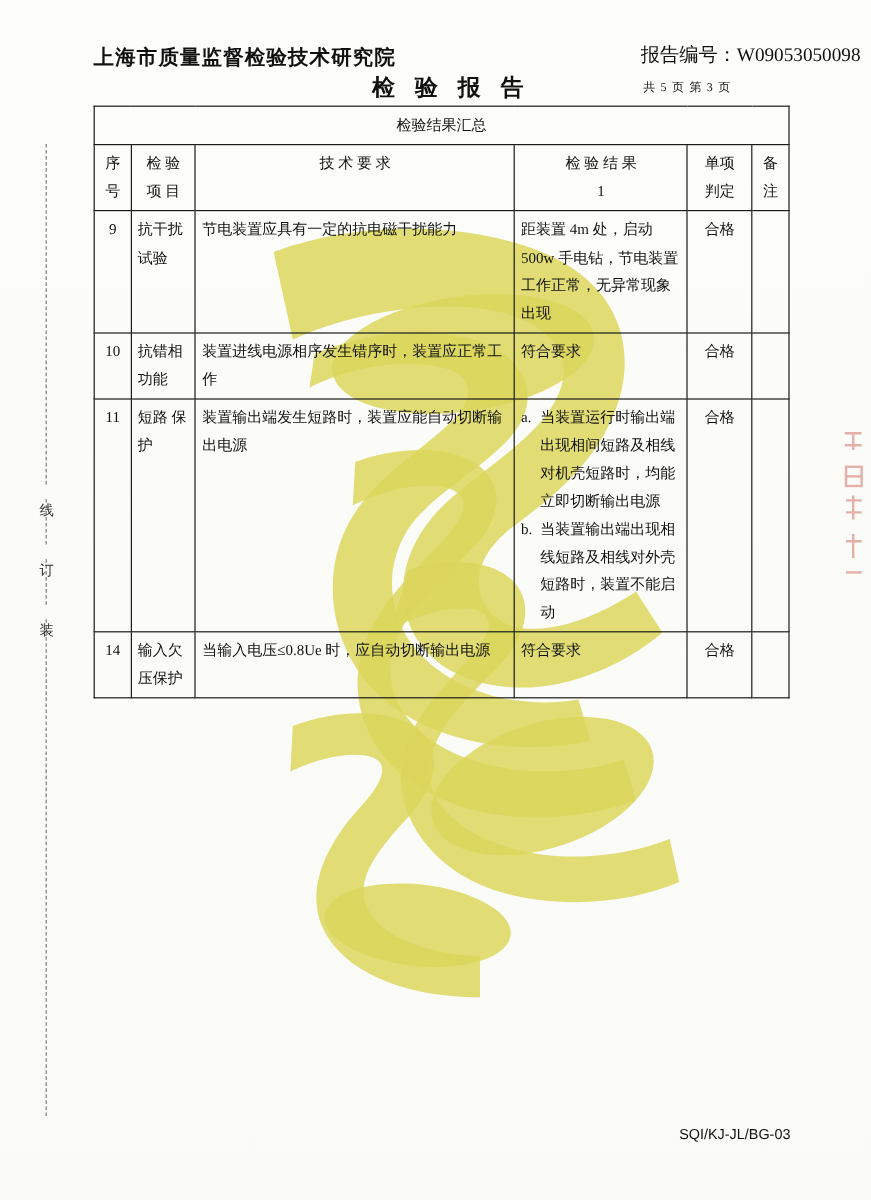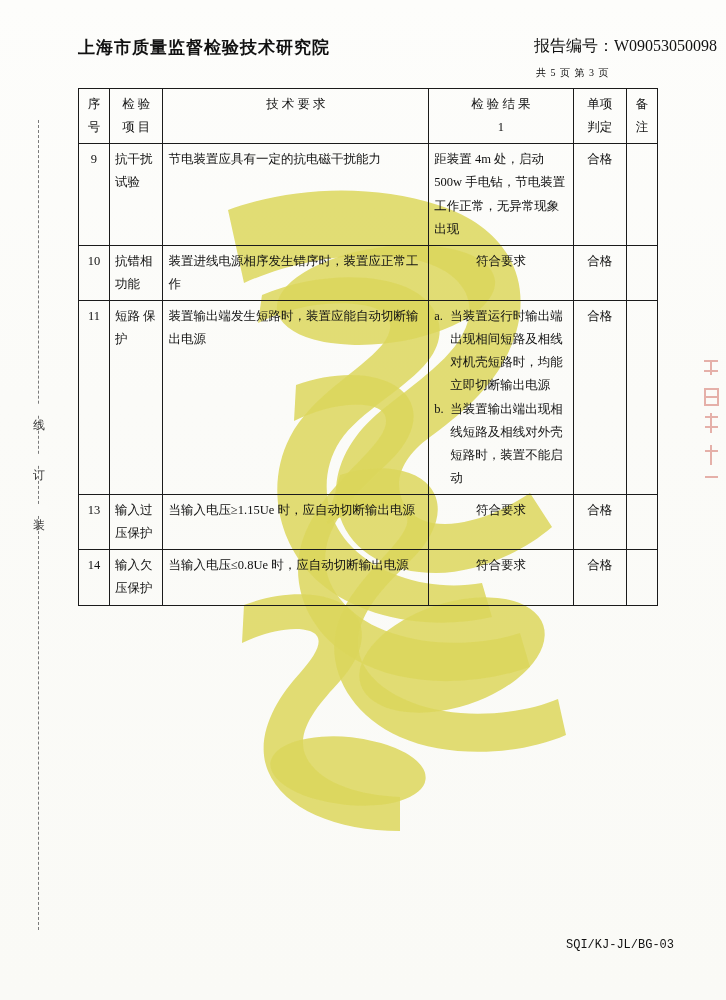--- a/index.html
+++ b/index.html
@@ -120,41 +120,41 @@
   }
   .hdr-row .two-line span { display: block; }
 
   .c-no     { width: 30px;  text-align: center; }
   .c-item   { width: 52px;  }
   .c-req    { width: 258px; }
   .c-result { width: 140px; }
   .c-judge  { width: 52px;  text-align: center; }
   .c-remark { width: 30px;  }
   .center { text-align: center; }
-  .result-center { text-align: center; }
+  .result-center { }
 
   
   .sub {
     display: table;
     width: 100%;
   }
   .sub-row { display: table-row; }
   .sub-mark {
     display: table-cell;
     width: 16px;
     vertical-align: top;
   }
   .sub-txt { display: table-cell; }
 
   .footer-code {
     position: absolute;
     left: 566px;
     top: 938px;
     font-size: 12px;
-    font-family: Liberation Mono, monospace;
+    font-family: Liberation Sans, sans-serif;
   }
 
   
   .stamp {
     position: absolute;
     right: 4px;
     top: 355px;
     width: 22px;
     height: 130px;
     opacity: 0.55;
@@ -189,32 +189,36 @@
     </g>
   </svg>
 
   <div class="bind-line"></div>
   <div class="bind-text bind-zhuang">装</div>
   <div class="bind-text bind-ding">订</div>
   <div class="bind-text bind-xian">线</div>
 
   <div class="hdr-org">上海市质量监督检验技术研究院</div>
   <div class="hdr-report-no">报告编号：W09053050098</div>
+  <div class="hdr-title">检 验 报 告</div>
   <div class="hdr-pages">共 5 页  第 3 页</div>
 
   <table class="report">
     <colgroup>
       <col class="c-no">
         <col class="c-item">
         <col class="c-req">
         <col class="c-result">
         <col class="c-judge">
         <col class="c-remark">
     </colgroup>
     <tbody>
+      <tr class="row-sum">
+        <td colspan="6">检验结果汇总</td>
+      </tr>
       <tr class="hdr-row">
         <td class="two-line">
           <span>序</span>
           <span>号</span>
         </td>
         <td class="two-line">
           <span>检 验</span>
           <span>项 目</span>
         </td>
         <td>技 术 要 求</td>
@@ -273,31 +277,20 @@
               <div class="sub-mark">b.</div>
               <div class="sub-txt">当装置输出端出现相线短路及相线对外壳短路时，装置不能启动</div>
             </div>
           </div>
         </td>
         <td class="center">合格</td>
         <td></td>
       </tr>
 
 
-      <tr>
-        <td class="center">13</td>
-        <td>
-          <span>输入过</span>
-          <span>压保护</span>
-        </td>
-        <td>当输入电压≥1.15Ue 时，应自动切断输出电源</td>
-        <td class="result-center">符合要求</td>
-        <td class="center">合格</td>
-        <td></td>
-      </tr>
 
       <tr>
         <td class="center">14</td>
         <td>
           <span>输入欠</span>
           <span>压保护</span>
         </td>
         <td>当输入电压≤0.8Ue 时，应自动切断输出电源</td>
         <td class="result-center">符合要求</td>
         <td class="center">合格</td>

